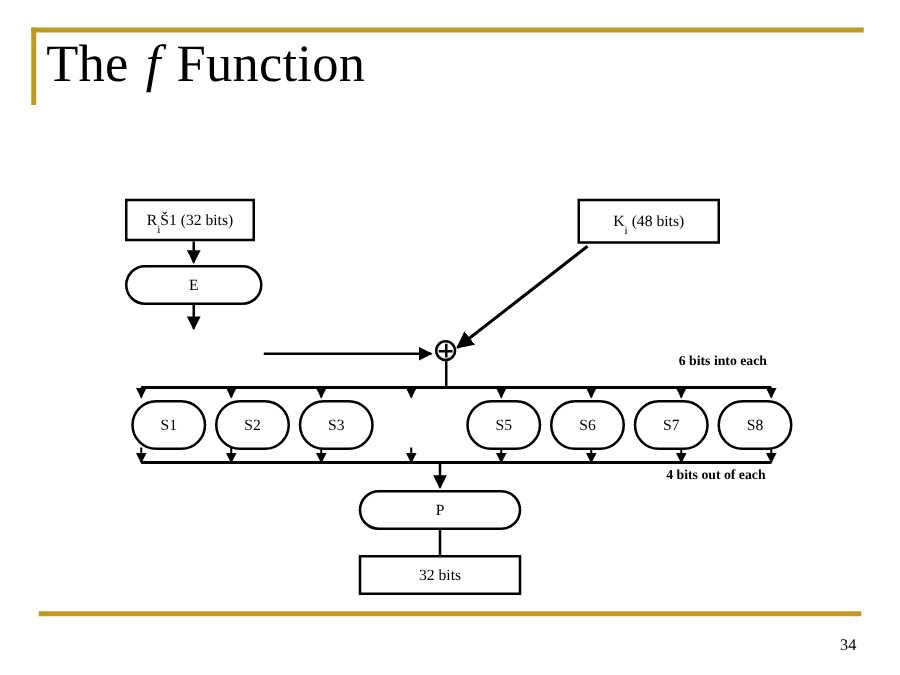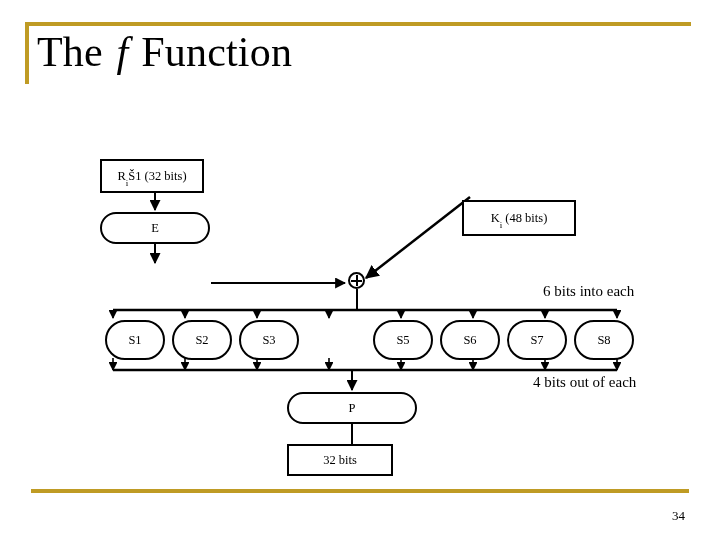--- a/index.html
+++ b/index.html
@@ -87,24 +87,25 @@
   .node .sub {
     font-size: 9px;
     vertical-align: sub;
     line-height: 0;
     position: relative;
     top: 3px;
   }
 
   .annot {
     position: absolute;
-    font-size: 15px;
+    font-size: 11px;
     font-family: "Liberation Serif", "DejaVu Serif", serif;
     white-space: nowrap;
     z-index: 5;
+    font-weight: bold;
   }
 
   
   .xor {
     position: absolute;
     box-sizing: border-box;
     width: 17px; height: 17px;
     border: 2px solid #000000;
     border-radius: 50%;
     background: #ffffff;
@@ -179,21 +180,21 @@
 
     <line x1="352" y1="370" x2="352" y2="390" stroke="#000" stroke-width="2" marker-end="url(#ah)"></line>
 
     <line x1="352" y1="424" x2="352" y2="444" stroke="#000" stroke-width="2"></line>
   </svg>
 
   <div class="node" style="left:100px; top:159px; width:104px; height:34px;">
     <span><span>R</span><span class="sub">i</span><span>Š1 (32 bits)</span></span>
   </div>
 
-  <div class="node" style="left:462px; top:159px; width:114px; height:36px;margin-top:41px;">
+  <div class="node" style="left:462px; top:159px; width:114px; height:36px;">
     <span><span>K</span><span class="sub">i</span><span> (48 bits)</span></span>
   </div>
 
   <div class="node rounded" style="left:100px; top:212px; width:110px; height:32px;">
     <span>E</span>
   </div>
 
 
   <div class="xor" style="left:348px; top:272px;"></div>
 
@@ -216,21 +217,21 @@
     <span>S7</span>
   </div>
   <div class="node rounded" style="left:574px; top:320px; width:60px; height:40px;">
     <span>S8</span>
   </div>
 
   <div class="node rounded" style="left:287px; top:392px; width:130px; height:32px;">
     <span>P</span>
   </div>
 
-  <div class="node" style="left:287px; top:444px; width:106px; height:32px;">
+  <div class="node" style="left:287px; top:444px; width:130px; height:32px;">
     <span>32 bits</span>
   </div>
 
   <div class="annot" style="left:543px; top:283px;">6 bits into each</div>
   <div class="annot" style="left:533px; top:374px;">4 bits out of each</div>
 
   <div class="page-number">34</div>
 
 </div>
 

